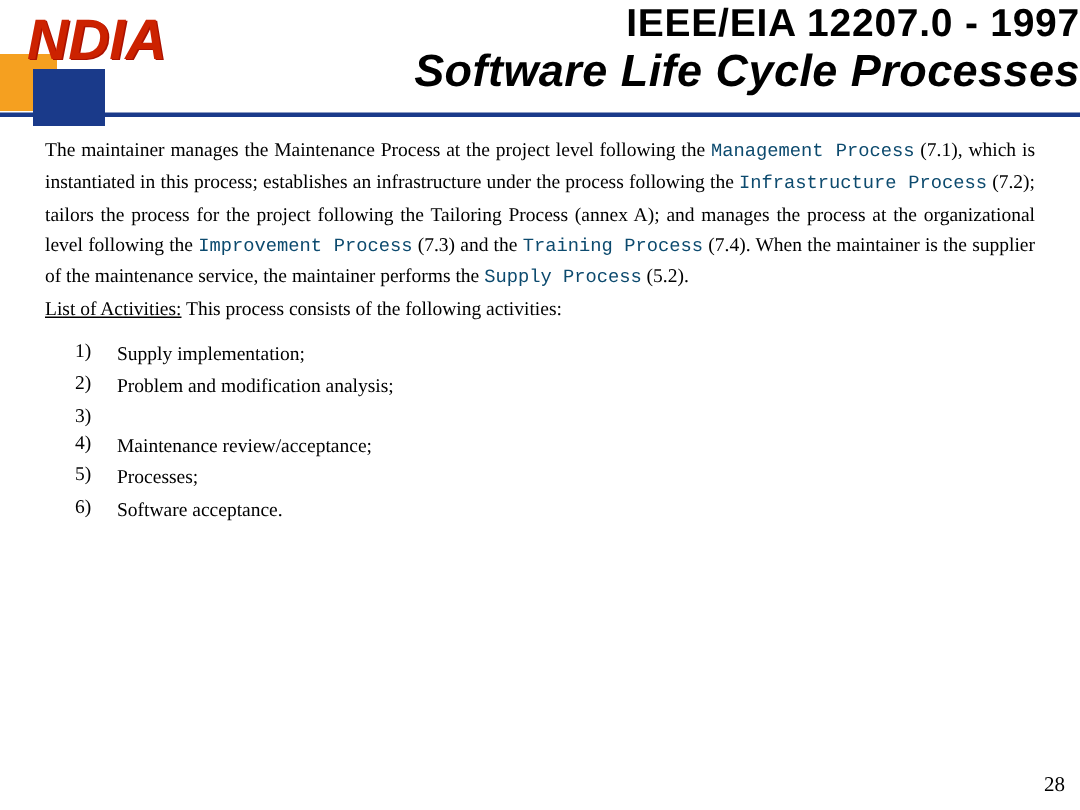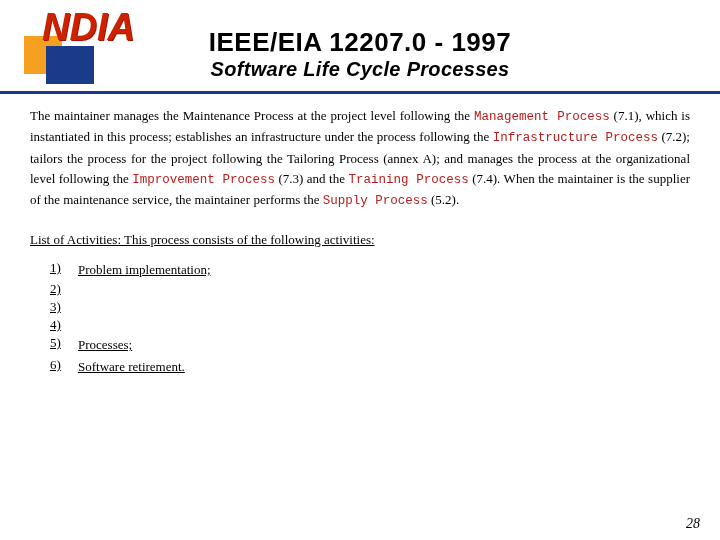--- a/index.html
+++ b/index.html
@@ -10,21 +10,21 @@
       background: #ffffff;
       font-family: 'Times New Roman', Times, serif;
       overflow: hidden;
       position: relative;
     }
 
     
     .logo-area {
       position: absolute;
       top: 8px;
-      left: 24px;
+      left: 0;
       width: 120px;
       height: 75px;
     }
 
     .ndia-text {
       font-size: 38px;
       font-weight: bold;
       font-style: italic;
       color: #cc2200;
       font-family: Arial, sans-serif;
@@ -51,35 +51,35 @@
       top: 38px;
       left: 22px;
       width: 48px;
       height: 38px;
       background: #1a3a8a;
       z-index: 1;
     }
 
     
     .header {
-      text-align: center;
-      padding-top: 27px;
+      text-align: right;
+      padding-top: 0;
       padding-bottom: 10px;
     }
 
     .title-line1 {
       font-size: 26px;
       font-weight: bold;
       font-family: Arial, sans-serif;
       color: #000000;
       letter-spacing: 0.5px;
     }
 
     .title-line2 {
-      font-size: 20px;
+      font-size: 30px;
       font-style: italic;
       font-family: Arial, sans-serif;
       color: #000000;
       font-weight: bold;
       letter-spacing: 0.3px;
     }
 
     
     .blue-line {
       width: 100%;
@@ -95,28 +95,26 @@
 
     .main-paragraph {
       font-size: 13px;
       line-height: 1.55;
       text-align: justify;
       color: #000000;
       font-family: 'Times New Roman', Times, serif;
     }
 
     .highlight-green {
-      color: #b91c1c;
+      color: #0c4a6e;
       font-family: 'Courier New', Courier, monospace;
       font-size: 12.5px;
     }
 
     .activities-section {
-      margin-top: 18px;
-      text-decoration: underline;
     }
 
     .activities-header {
       font-size: 13px;
       line-height: 1.55;
       color: #000000;
       font-family: 'Times New Roman', Times, serif;
     }
 
     .activities-header .underline {
@@ -145,25 +143,24 @@
       font-size: 13px;
       font-family: 'Times New Roman', Times, serif;
       color: #000;
       line-height: 1.5;
     }
 
     
     .page-number {
       position: absolute;
       bottom: 8px;
-      right: 20px;
+      right: 10px;
       font-size: 14px;
       font-family: 'Times New Roman', Times, serif;
       color: #000;
-      font-style: italic;
     }
   </style>
 </head>
 <body>
 
 <div class="logo-area">
   <div class="ndia-text">NDIA</div>
   <div class="logo-square-orange"></div>
   <div class="logo-square-blue"></div>
 </div>
@@ -182,37 +179,39 @@
   </p>
 
   <div class="activities-section">
     <p class="activities-header">
       <span class="underline">List of Activities:</span><span>  This process consists of the following activities:</span>
     </p>
 
     <div class="activities-list">
     <div class="list-item-row">
           <span class="list-num">1)</span>
-          <span class="list-text">Problem implementation;</span>
+          <span class="list-text">Supply implementation;</span>
         </div>
         <div class="list-item-row">
           <span class="list-num">2)</span>
+          <span class="list-text">Problem and modification analysis;</span>
         </div>
         <div class="list-item-row">
           <span class="list-num">3)</span>
         </div>
         <div class="list-item-row">
           <span class="list-num">4)</span>
+          <span class="list-text">Maintenance review/acceptance;</span>
         </div>
         <div class="list-item-row">
           <span class="list-num">5)</span>
           <span class="list-text">Processes;</span>
         </div>
         <div class="list-item-row">
           <span class="list-num">6)</span>
-          <span class="list-text">Software retirement.</span>
+          <span class="list-text">Software acceptance.</span>
         </div>
       </div>
   </div>
 
 </div>
 
 <div class="page-number">28</div>
 
 </body></html>

